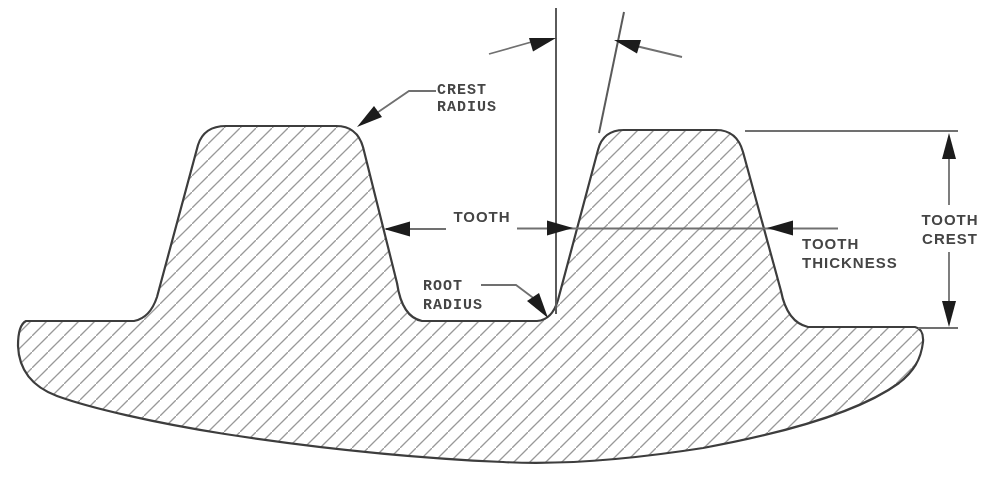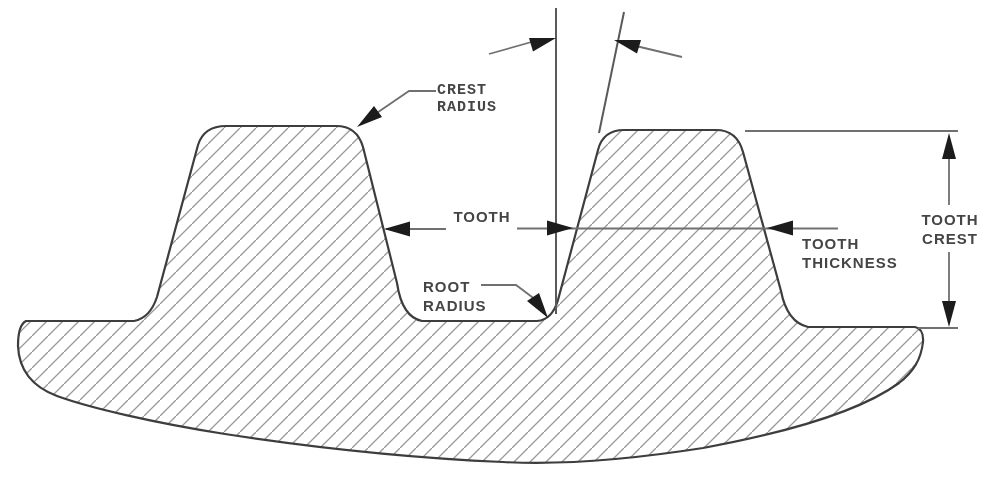--- a/index.html
+++ b/index.html
@@ -95,21 +95,21 @@
   <div class="label" style="left:437px;top:82px;font-family:Liberation Mono, monospace;">
     <div>CREST</div>
     <div>RADIUS</div>
   </div>
 
 
   <div class="label lh24 centered" style="left:437px;top:205px;width:90px;">
     <div>TOOTH</div>
   </div>
 
-  <div class="label lh19" style="left:423px;top:277px;">
+  <div class="label lh19" style="left:423px;top:277px;font-family:Liberation Mono, monospace;">
     <div>ROOT</div>
     <div>RADIUS</div>
   </div>
 
   <div class="label lh19" style="left:802px;top:234px;">
     <div>TOOTH</div>
     <div>THICKNESS</div>
   </div>
 
   <div class="label lh19 centered" style="left:906px;top:210px;width:88px;">

